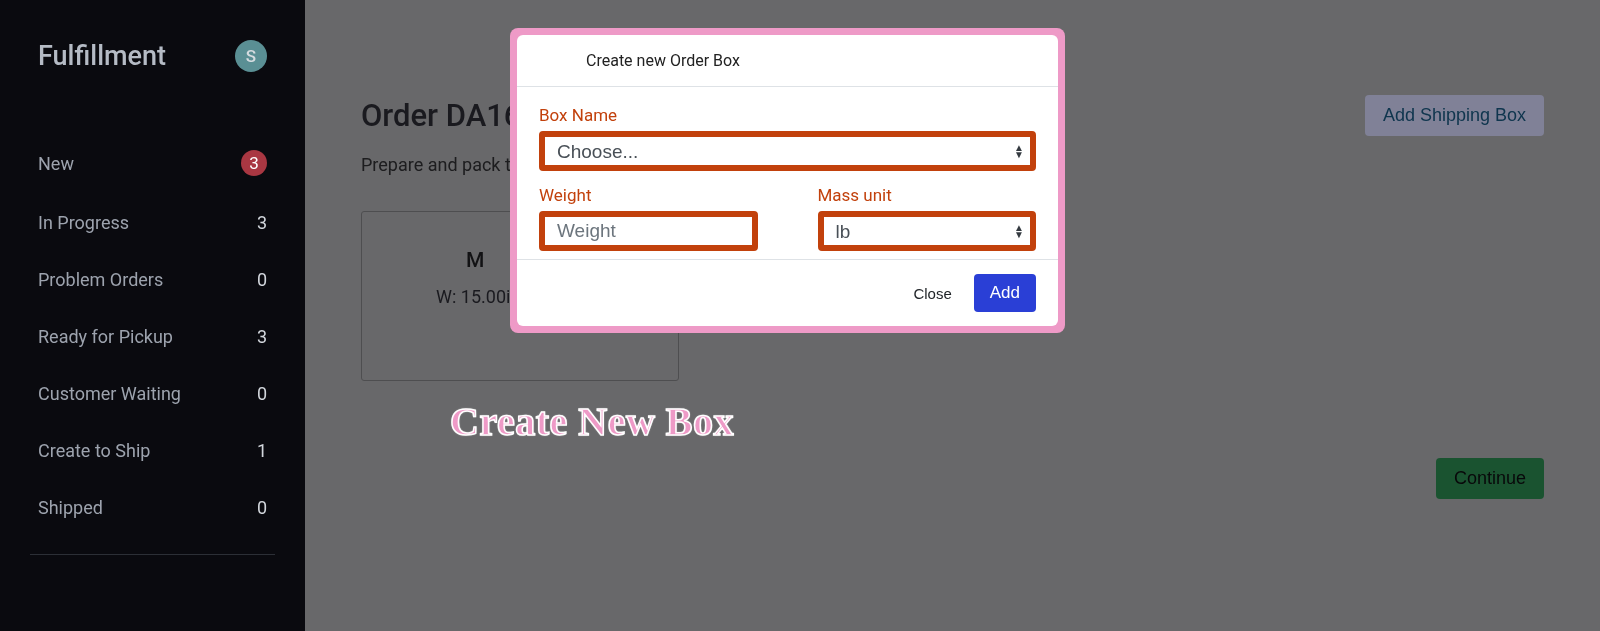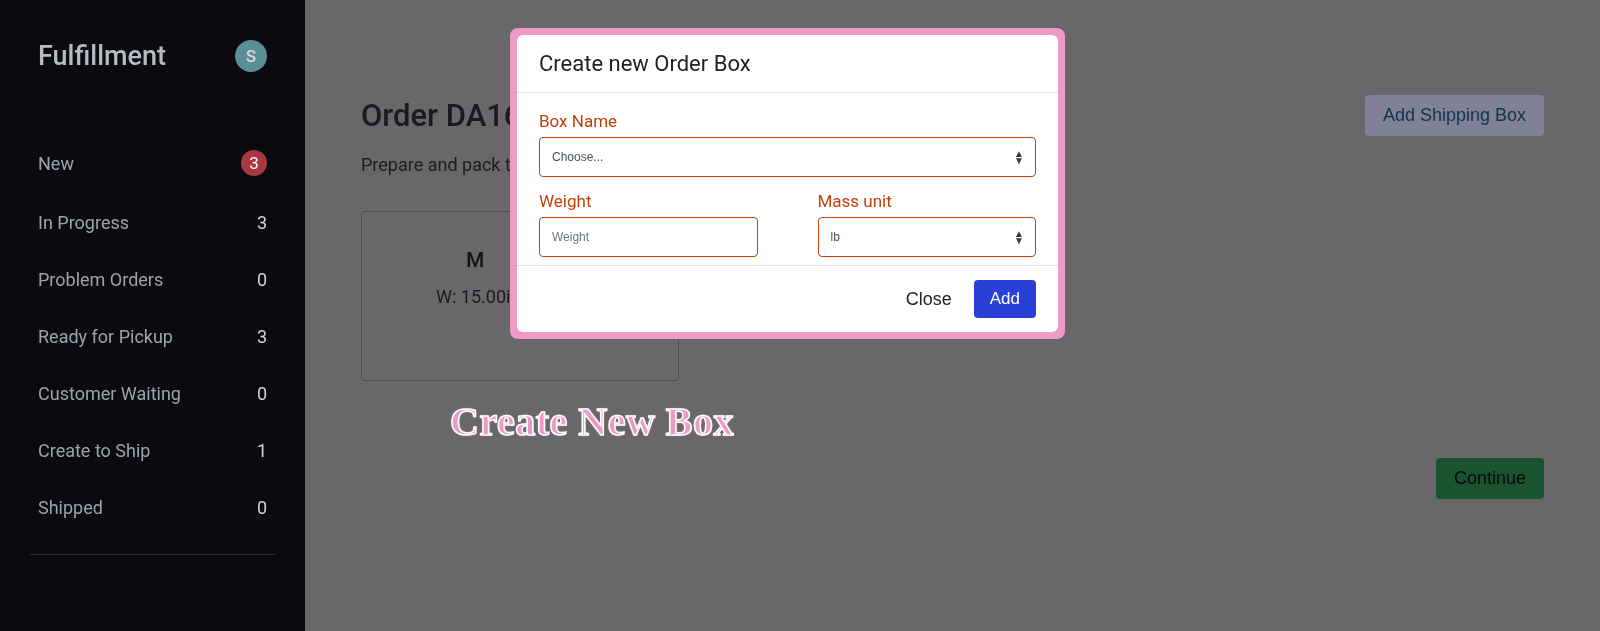--- a/index.html
+++ b/index.html
@@ -183,23 +183,24 @@
     .modal {
       background: #fff;
       border-radius: 6px;
       overflow: hidden;
     }
     .modal-header {
       padding: 16px 22px;
       border-bottom: 1px solid #dee2e6;
     }
     .modal-title {
-      font-size: 22px;
+      font-size: 16px;
       color: #222;
       font-weight: 400;
+      margin-left: 47px;
     }
     .modal-body {
       padding: 18px 22px 8px 22px;
     }
     .form-label {
       font-size: 17px;
       color: #c2410c;
       margin-bottom: 6px;
       display: block;
     }
@@ -208,24 +209,24 @@
       gap: 60px;
       margin-top: 14px;
     }
     .form-col { flex: 1; }
     .select-wrap {
       position: relative;
     }
     .form-select, .form-input {
       width: 100%;
       height: 40px;
-      border: 1px solid #c2410c;
+      border: 6px solid #c2410c;
       border-radius: 4px;
       padding: 0 12px;
-      font-size: 12px;
+      font-size: 19px;
       color: #495057;
       background: #fff;
       appearance: none;
     }
     .form-input::placeholder { color: #6c757d; }
     .select-caret {
       position: absolute;
       right: 12px;
       top: 50%;
       transform: translateY(-50%);
@@ -238,21 +239,21 @@
       border-top: 1px solid #dee2e6;
       padding: 14px 22px;
       display: flex;
       justify-content: flex-end;
       gap: 18px;
       align-items: center;
     }
     .btn-close-text {
       background: none;
       border: none;
-      font-size: 18px;
+      font-size: 15px;
       color: #212529;
       cursor: pointer;
       padding: 8px 4px;
     }
     .btn-add {
       background: #2a3fd6;
       color: #fff;
       border: none;
       border-radius: 4px;
       font-size: 17px;

